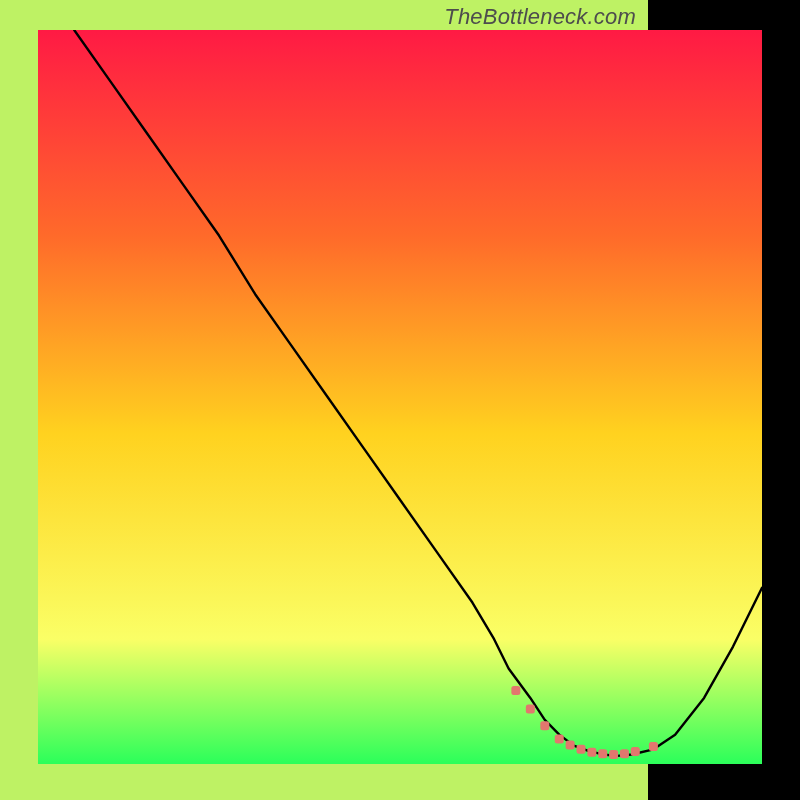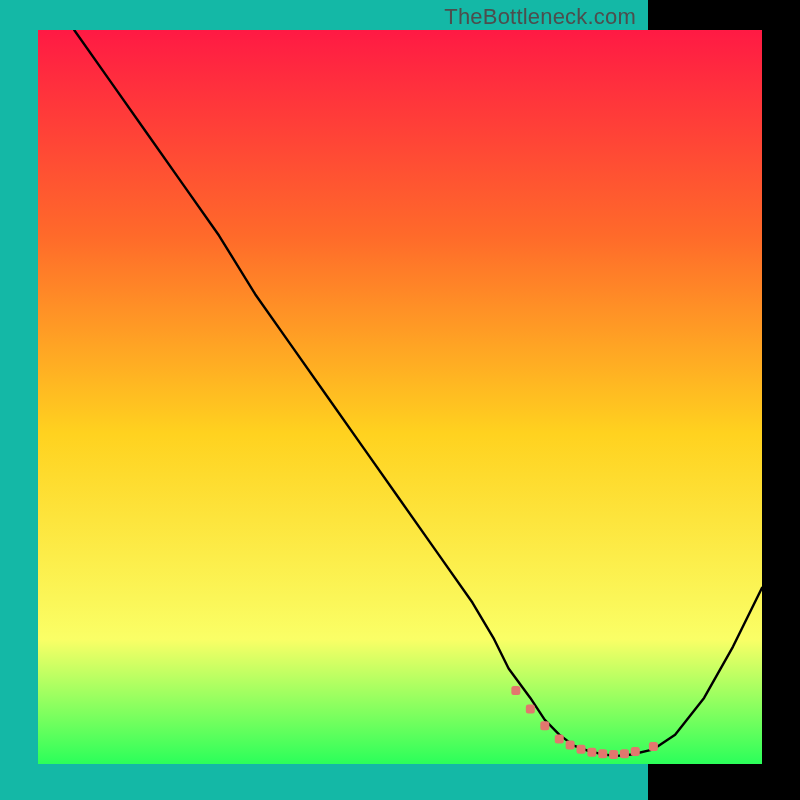--- a/index.html
+++ b/index.html
@@ -8,21 +8,22 @@
     width: 800px;
     height: 800px;
     background: #000;
     overflow: hidden;
     font-family: Arial, Helvetica, sans-serif;
   }
   .frame {
     position: relative;
     width: 648px;
     height: 800px;
-    background: #14b8a6;
+    background: #bef264;
+    font-style: italic;
   }
   .watermark {
     position: absolute;
     top: 4px;
     right: 12px;
     color: #4d4d4d;
     font-size: 22px;
     font-weight: 500;
     letter-spacing: 0.2px;
     user-select: none;

